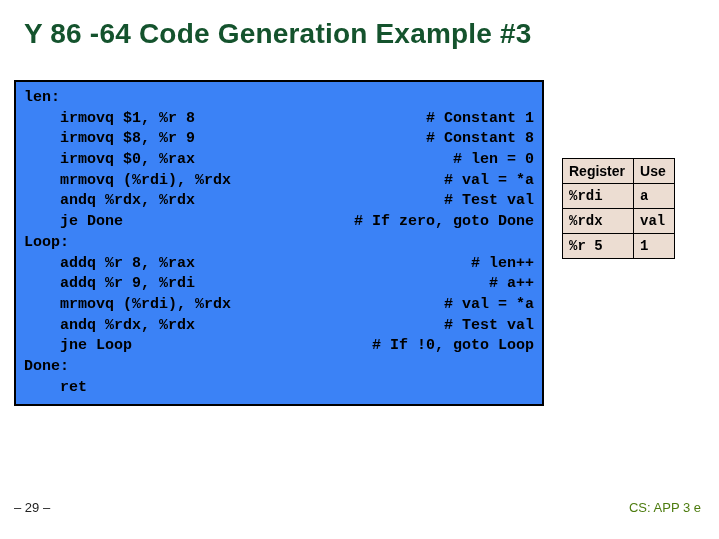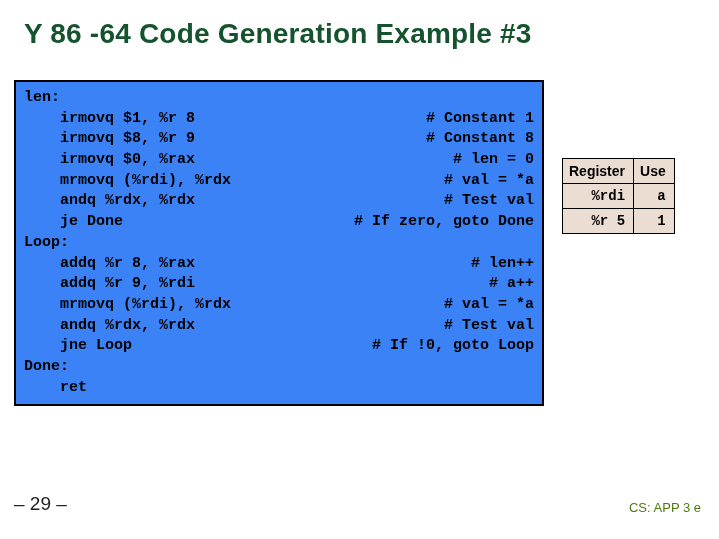--- a/index.html
+++ b/index.html
@@ -41,35 +41,35 @@
   .regtable {
     position: absolute;
     left: 562px;
     top: 158px;
     border-collapse: collapse;
     font-size: 14px;
   }
   .regtable th, .regtable td {
     border: 1px solid #000;
     padding: 4px 8px 4px 6px;
-    text-align: right;
+    text-align: left;
     font-family: "Courier New", Courier, monospace;
     font-weight: bold;
     background: #ecddd2;
   }
   .regtable th {
     font-family: Arial, Helvetica, sans-serif;
     font-weight: bold;
     background: #ecddd2;
   }
   .footer-left {
     position: absolute;
     left: 14px;
     bottom: 24px;
-    font-size: 19px;
+    font-size: 13px;
     color: #222;
   }
   .footer-right {
     position: absolute;
     right: 18px;
     bottom: 24px;
     font-size: 13px;
     color: #4d7c0f;
   }
 </style>
@@ -86,20 +86,24 @@
       <th>Register</th>
       <th>Use</th>
     </tr>
   </thead>
   <tbody id="regbody">
       <tr>
         <td>%rdi</td>
         <td>a</td>
       </tr>
       <tr>
+        <td>%rdx</td>
+        <td>val</td>
+      </tr>
+      <tr>
         <td>%r 5</td>
         <td>1</td>
       </tr>
     </tbody>
 </table>
 
 <div class="footer-left">– 29 –</div>
 <div class="footer-right">CS: APP 3 e</div>
 
 </body></html>

